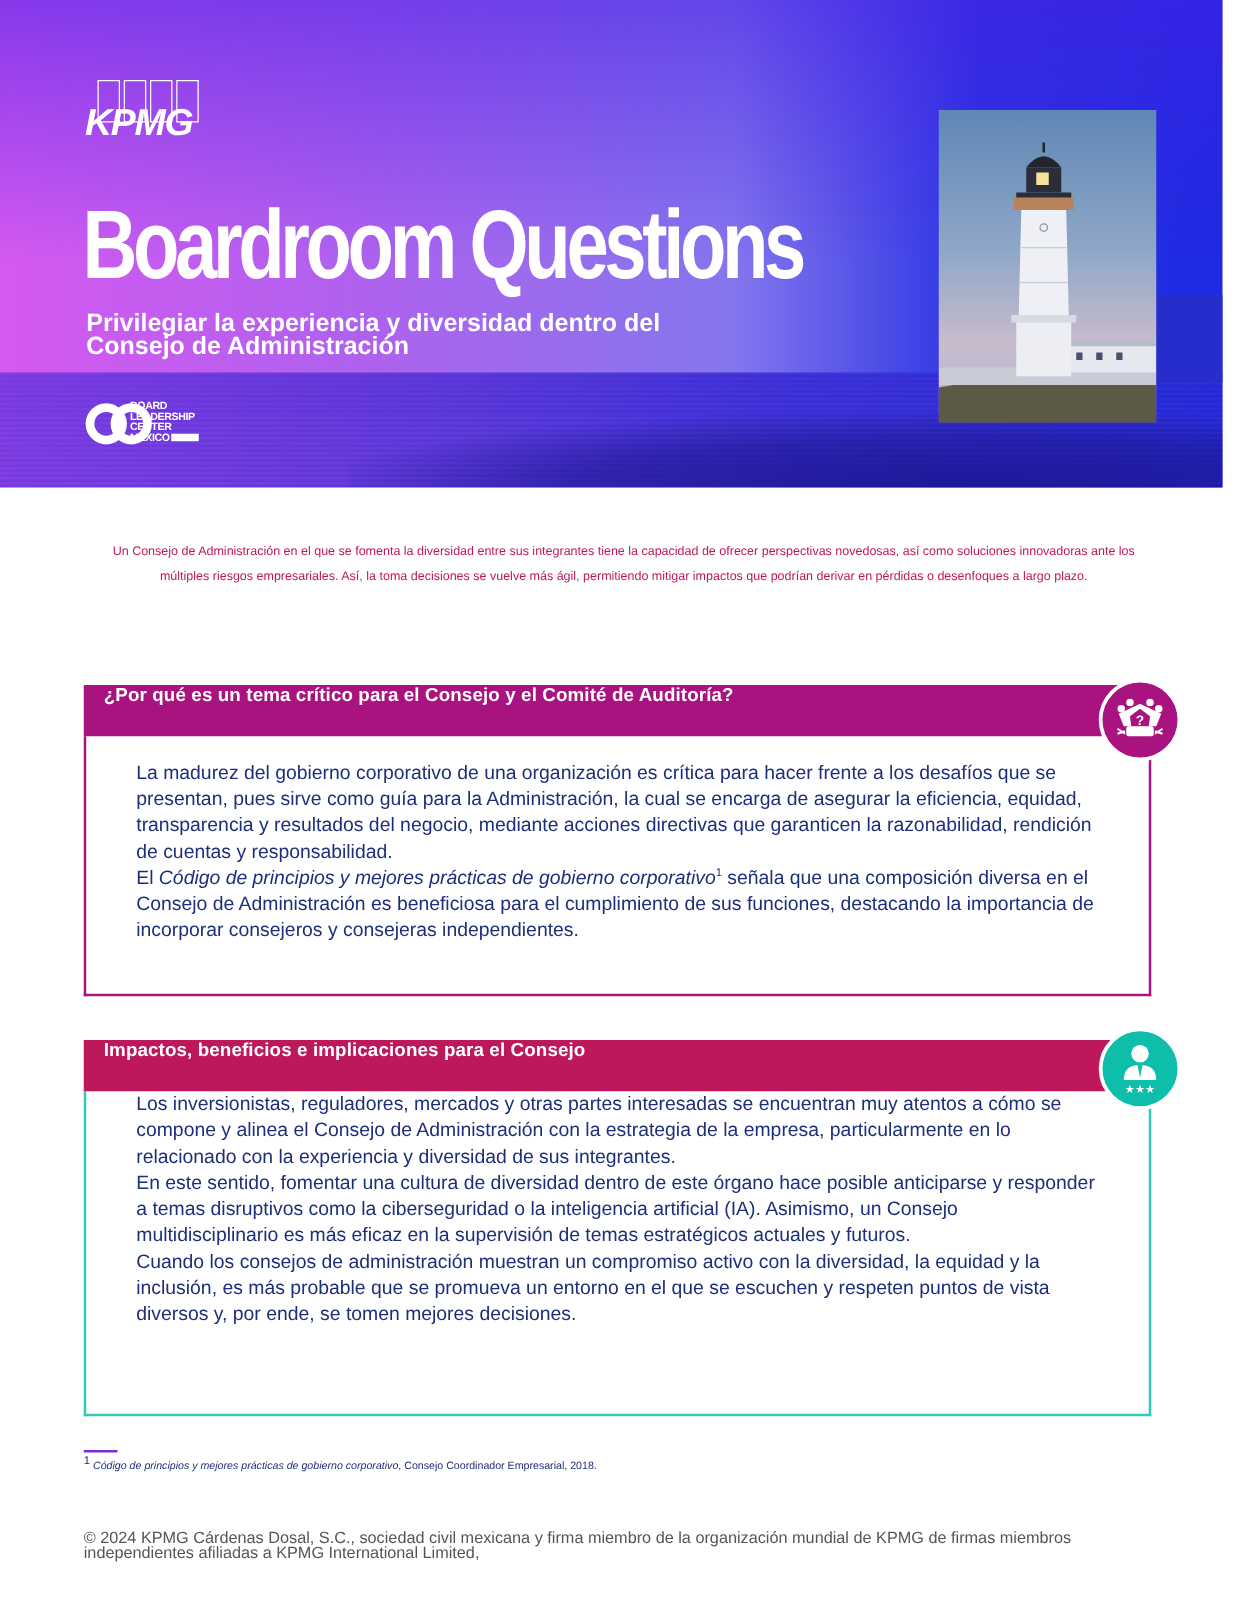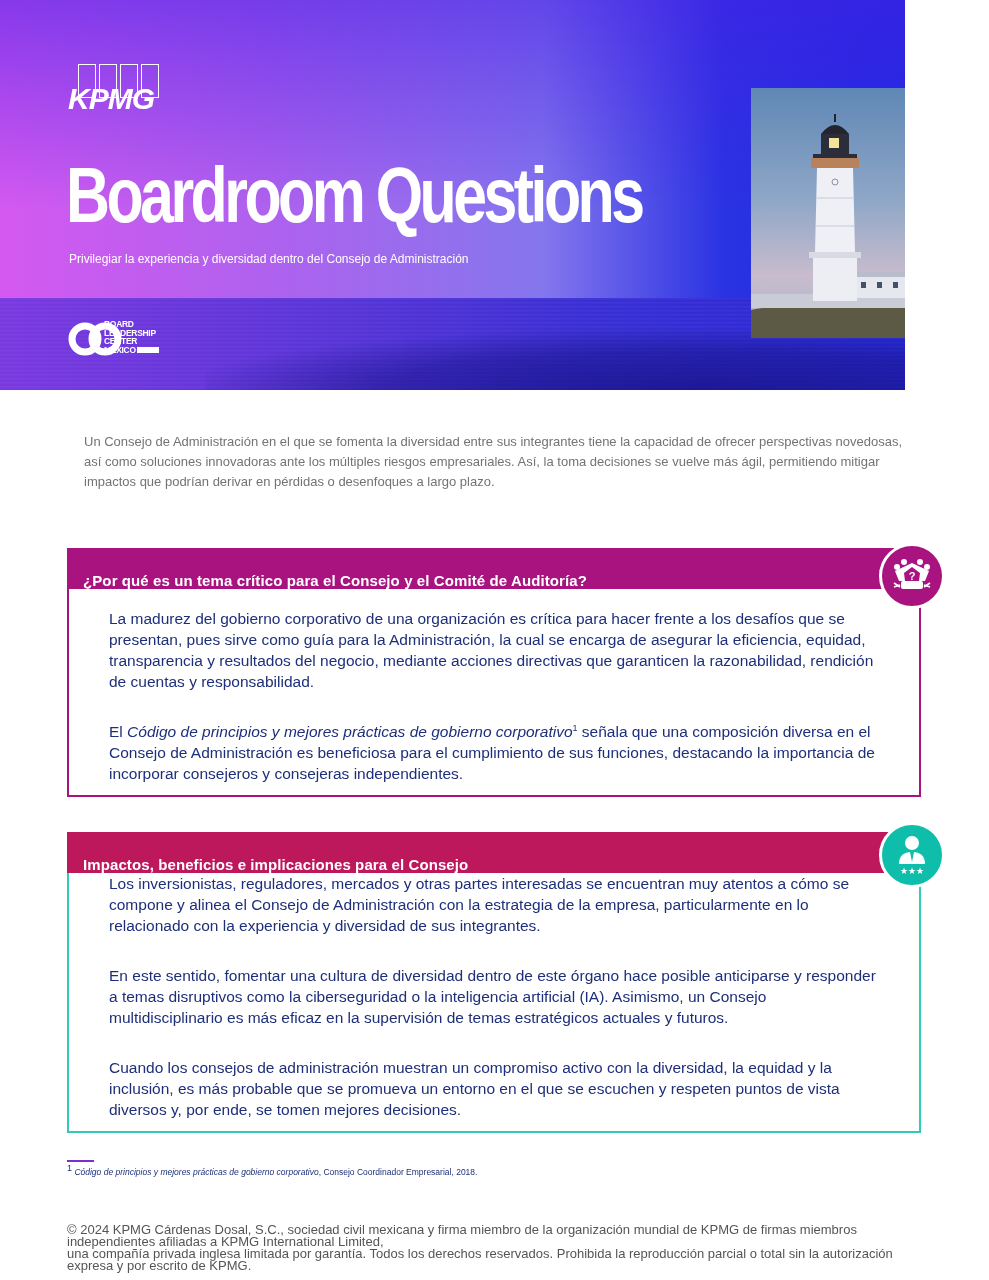--- a/index.html
+++ b/index.html
@@ -1,21 +1,21 @@
 <!DOCTYPE html>
 <html><head>
 <meta charset="utf-8">
 <style>
   * { box-sizing: border-box; margin: 0; padding: 0; }
   html, body { width: 989px; height: 1280px; background: #ffffff; overflow: hidden; }
   body { font-family: "Liberation Sans", sans-serif; color: #1e2f7a; position: relative; }
 
   
   .hero {
-    position: absolute; left: 0; top: 0; width: 905px; height: 390px; overflow: hidden;
+    position: absolute; left: 0; top: 0; width: 978px; height: 390px; overflow: hidden;
     background:
       linear-gradient(90deg, rgba(210,80,240,0.95) 0%, rgba(160,70,235,0.85) 30%, rgba(80,60,230,0.7) 60%, rgba(30,40,225,0.95) 80%, #1d2ae0 100%);
   }
   .hero-sky-glow {
     position: absolute; left: 0; top: 0; width: 100%; height: 300px;
     background: linear-gradient(180deg, rgba(70,30,230,0.55) 0%, rgba(120,60,230,0.0) 70%);
   }
   .hero-sea {
     position: absolute; left: 0; top: 298px; width: 100%; height: 92px;
     background:
@@ -35,68 +35,68 @@
     font-size: 30px; letter-spacing: -1px; font-family: "Liberation Sans", sans-serif;
   }
   .hero-title {
     position: absolute; left: 66px; top: 156px; color: #fff;
     font-family: "Liberation Sans", sans-serif; font-weight: 700;
     font-size: 78px; letter-spacing: -4.5px; line-height: 1;
     transform: scaleX(0.78); transform-origin: left top; white-space: nowrap;
   }
   .hero-subtitle {
     position: absolute; left: 69px; top: 250px; width: 460px; color: #fff;
-    font-size: 12px; font-weight: 400; line-height: 18px;
+    font-size: 20px; font-weight: 700; line-height: 18px;
   }
   .blc-logo { position: absolute; left: 68px; top: 318px; width: 120px; height: 40px; }
   .blc-rings { position: absolute; left: 0; top: 4px; width: 56px; height: 34px; }
   .blc-text {
     position: absolute; left: 36px; top: 2px; color: #fff; font-weight: 700;
     font-size: 8.5px; line-height: 8.5px; letter-spacing: -0.3px;
   }
   .blc-bar { display: inline-block; width: 22px; height: 6px; background: #fff; vertical-align: middle; margin-left: 1px; }
 
   .photo {
     position: absolute; left: 751px; top: 88px; width: 174px; height: 250px; overflow: hidden;
     background: linear-gradient(180deg, #5f87b5 0%, #8fa7c7 45%, #c8bccd 75%, #b9b8cf 88%, #6a6a55 100%);
   }
   .building-bg {
     position: absolute; left: 925px; top: 236px; width: 64px; height: 70px; background: rgba(40,45,200,0.9);
   }
 
   
   .intro {
     position: absolute; left: 84px; top: 432px; width: 830px;
-    font-size: 13px; line-height: 20px; color: #737373;
+    font-size: 10px; line-height: 20px; color: #be185d; text-align: center;
   }
 
   
   .section { position: absolute; left: 67px; width: 854px; }
   .section-head {
     position: relative; height: 41px; color: #fff; font-weight: 700; font-size: 15px;
-    padding-left: 16px; display: flex; align-items: flex-end; letter-spacing: 0.1px;
+    padding-left: 16px; display: flex; align-items: flex-start; letter-spacing: 0.1px;
   }
   .section-body { border-width: 0 2px 2px 2px; border-style: solid; padding: 0 38px 0 40px; }
   .section-body p { font-size: 15.5px; line-height: 21px; color: #1e2f7a; }
   .section-icon {
     position: absolute; width: 66px; height: 66px; border-radius: 50%;
     border: 3px solid #fff; display: flex; align-items: center; justify-content: center;
   }
 
   .s1 { top: 548px; }
   .s1 .section-head { background: #a8137f; }
   .s1 .section-body { border-color: #a8137f; height: 208px; padding-top: 19px; }
   .s1 .section-icon { left: 812px; top: -5px; background: #a8137f; }
 
   .s2 { top: 832px; }
   .s2 .section-head { background: #be185d; }
   .s2 .section-body { border-color: #33c9b8; height: 260px; }
   .s2 .section-icon { left: 812px; top: -10px; background: #0fbeaa; }
 
-  .para-gap { margin-top: 29px; }
+  .para-gap { margin-top: 0; }
   sup { font-size: 9px; vertical-align: super; line-height: 0; }
   em { font-style: italic; }
 
   
   .fn-rule { position: absolute; left: 67px; top: 1160px; width: 27px; height: 2px; background: #7b2fd0; }
   .footnote { position: absolute; left: 67px; top: 1167px; font-size: 8.5px; color: #1e2f7a; }
   .footer {
     position: absolute; left: 67px; top: 1224px; width: 860px;
     font-size: 13px; line-height: 12px; color: #555;
   }
@@ -212,14 +212,13 @@
     <p class="para-gap">En este sentido, fomentar una cultura de diversidad dentro de este órgano hace posible anticiparse y responder a temas disruptivos como la ciberseguridad o la inteligencia artificial (IA). Asimismo, un Consejo multidisciplinario es más eficaz en la supervisión de temas estratégicos actuales y futuros.</p>
     <p class="para-gap">Cuando los consejos de administración muestran un compromiso activo con la diversidad, la equidad y la inclusión, es más probable que se promueva un entorno en el que se escuchen y respeten puntos de vista diversos y, por ende, se tomen mejores decisiones.</p>
   </div>
 </section>
 
 <div class="fn-rule"></div>
 <p class="footnote"><sup>1</sup> <em>Código de principios y mejores prácticas de gobierno corporativo</em><span>, Consejo Coordinador Empresarial, 2018.</span></p>
 
 <footer class="footer">
   <div>© 2024 KPMG Cárdenas Dosal, S.C., sociedad civil mexicana y firma miembro de la organización mundial de KPMG de firmas miembros independientes afiliadas a KPMG International Limited,</div>
-  <div>una compañía privada inglesa limitada por garantía. Todos los derechos reservados. Prohibida la reproducción parcial o total sin la autorización expresa y por escrito de KPMG.</div>
 </footer>
 
 </body></html>

